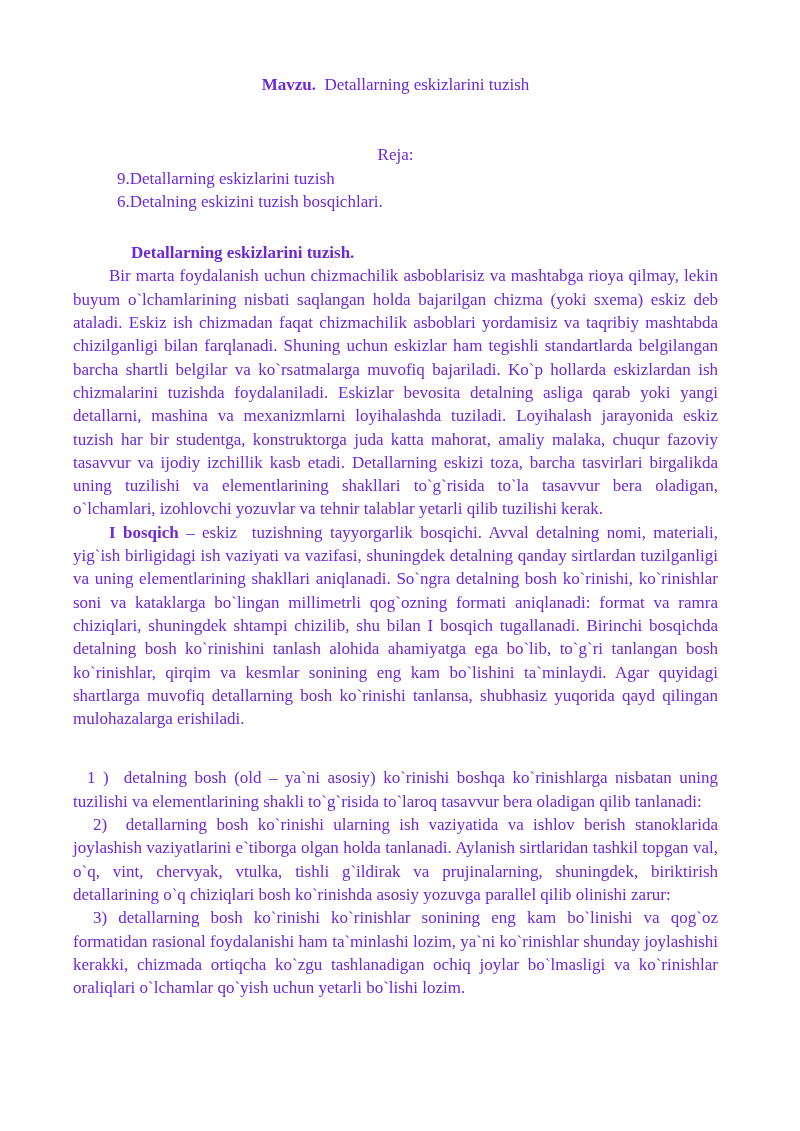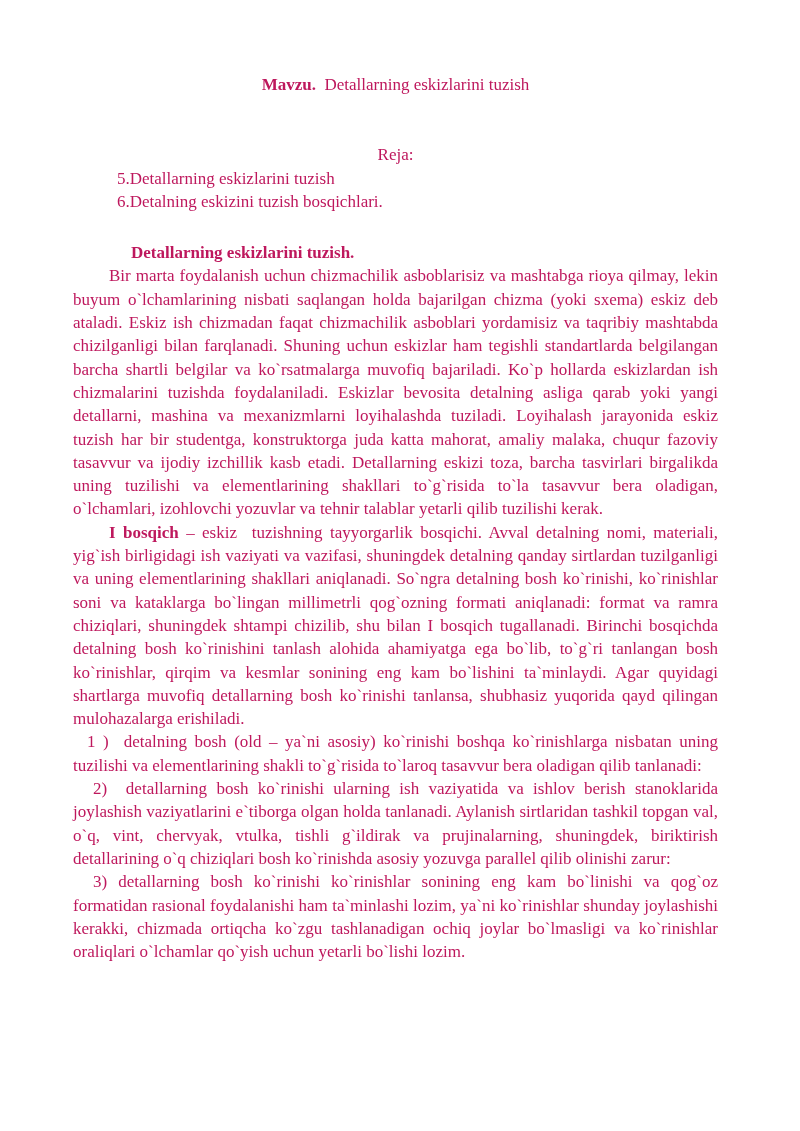--- a/index.html
+++ b/index.html
@@ -7,21 +7,21 @@
     padding: 0;
     background: #ffffff;
   }
   .page {
     position: relative;
     width: 800px;
     height: 1131px;
     box-sizing: border-box;
     background: #ffffff;
     padding: 73px 82px 30px 73px;
-    color: #be185d;
+    color: #6d28d9;
     font-family: "Liberation Serif", "DejaVu Serif", serif;
     font-size: 17px;
     line-height: 23.3px;
     text-align: justify;
     overflow: hidden;
   }
   .center { text-align: center; }
   .bold { font-weight: bold; }
   p { margin: 0; }
   .doc-title { margin-bottom: 47px; }
@@ -29,33 +29,33 @@
   .reja-list { text-align: left; padding-left: 44px; }
   .sec-heading {
     font-weight: bold;
     text-align: left;
     text-indent: 58px;
     font-family: Liberation Serif, serif;
   }
   .sec-heading.first { margin-top: 28px; }
   .body-para { text-indent: 36px; }
   .cond { text-indent: 20px; }
-  .cond.first { text-indent: 14px; }
+  .cond.first { text-indent: 14px; margin-top: 36px; }
 </style>
 </head>
 <body>
 
 <div class="page">
 
   <p class="doc-title center"><span class="bold">Mavzu.</span><span>&nbsp; Detallarning eskizlarini tuzish</span></p>
 
   <p class="reja-heading center">Reja:</p>
 
   <div class="reja-list">
-    <p>5.Detallarning eskizlarini tuzish</p>
+    <p>9.Detallarning eskizlarini tuzish</p>
     <p>6.Detalning eskizini tuzish bosqichlari.</p>
   </div>
 
   <p class="sec-heading first">Detallarning eskizlarini tuzish.</p>
 
   <p class="body-para">Bir marta foydalanish uchun chizmachilik asboblarisiz va mashtabga rioya qilmay, lekin buyum o`lchamlarining nisbati saqlangan holda bajarilgan chizma (yoki sxema) eskiz deb ataladi. Eskiz ish chizmadan faqat chizmachilik asboblari yordamisiz va taqribiy mashtabda chizilganligi bilan farqlanadi. Shuning uchun eskizlar ham tegishli standartlarda belgilangan barcha shartli belgilar va ko`rsatmalarga muvofiq bajariladi. Ko`p hollarda eskizlardan ish chizmalarini tuzishda foydalaniladi. Eskizlar bevosita detalning asliga qarab yoki yangi detallarni, mashina va mexanizmlarni loyihalashda tuziladi. Loyihalash jarayonida eskiz tuzish har bir studentga, konstruktorga juda katta mahorat, amaliy malaka, chuqur fazoviy tasavvur va ijodiy izchillik kasb etadi. Detallarning eskizi toza, barcha tasvirlari birgalikda uning tuzilishi va elementlarining shakllari to`g`risida to`la tasavvur bera oladigan, o`lchamlari, izohlovchi yozuvlar va tehnir talablar yetarli qilib tuzilishi kerak.</p>
 
 
   <p class="body-para"><span class="bold">I bosqich</span><span> – eskiz&nbsp; tuzishning tayyorgarlik bosqichi. Avval detalning nomi, materiali, yig`ish birligidagi ish vaziyati va vazifasi, shuningdek detalning qanday sirtlardan tuzilganligi va uning elementlarining shakllari aniqlanadi. So`ngra detalning bosh ko`rinishi, ko`rinishlar soni va kataklarga bo`lingan millimetrli qog`ozning formati aniqlanadi: format va ramra chiziqlari, shuningdek shtampi chizilib, shu bilan I bosqich tugallanadi. Birinchi bosqichda detalning bosh ko`rinishini tanlash alohida ahamiyatga ega bo`lib, to`g`ri tanlangan bosh ko`rinishlar, qirqim va kesmlar sonining eng kam bo`lishini ta`minlaydi. Agar quyidagi shartlarga muvofiq detallarning bosh ko`rinishi tanlansa, shubhasiz yuqorida qayd qilingan mulohazalarga erishiladi.</span></p>
 

